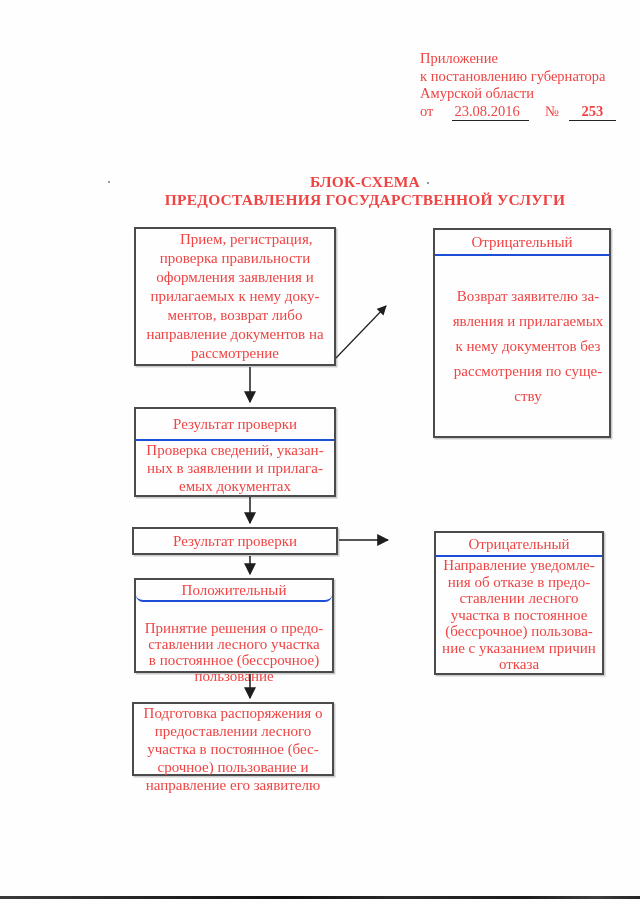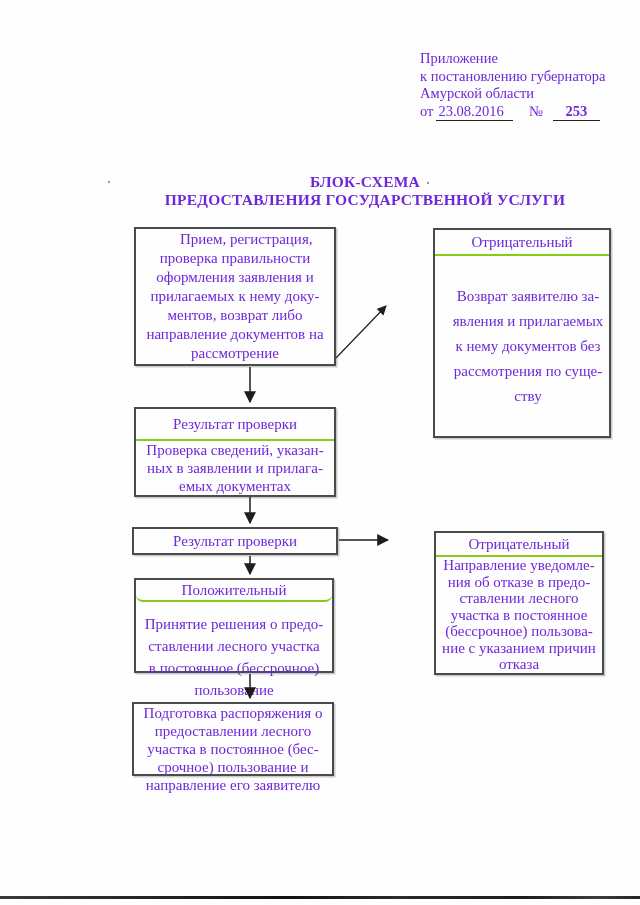--- a/index.html
+++ b/index.html
@@ -1,40 +1,40 @@
 <!DOCTYPE html>
 <html lang="ru"><head>
 <meta charset="utf-8">
 <style>
   html,body { margin:0; padding:0; background:#ffffff; }
   .page {
     position:relative; width:640px; height:905px; margin:0 auto;
-    background:#fefefe; color:#6d28d9; overflow:hidden;
+    background:#fefefe; color:#ef4444; overflow:hidden;
     font-family:"Liberation Serif","DejaVu Serif",serif;
   }
   
   .annotation { position:absolute; left:420px; top:50px; width:205px;
     font-size:14.5px; line-height:17.5px; }
   .ann-lines { white-space:pre-line; }
   .ann-line4 { margin-top:0; }
   .u { border-bottom:1.5px solid #222; padding-bottom:1px; }
-  .ann-date { margin-left:3px; padding:0 9px 1px 2px; }
+  .ann-date { margin-left:19px; padding:0 9px 1px 2px; }
   .ann-nosign { margin-left:16px; }
   .ann-num { margin-left:10px; padding:0 13px 1px 13px;font-weight:bold; }
 
   
   .doc-title { position:absolute; left:80px; top:173px; width:570px;
     text-align:center; font-weight:bold; font-size:15.5px; line-height:18px;
     letter-spacing:0.2px; white-space:pre-line; }
 
   
   .box { position:absolute; box-sizing:border-box; border:2px solid #4b4b4b;
     background:#fefefe; text-align:center; font-size:15px;
     box-shadow:1.5px 1.5px 0 rgba(110,110,110,0.35); }
-  .box-header { border-bottom:2px solid #84cc16; line-height:19px; }
+  .box-header { border-bottom:2px solid #1d4ed8; line-height:19px; }
   .box-body { white-space:pre-line; }
 
   .b-intake   { left:134px; top:227px; width:202px; height:139px; }
   .b-intake .box-body { line-height:19px; padding-top:1px;border-radius:29px; }
 
   .b-return   { left:433px; top:228px; width:178px; height:210px;
     display:flex; flex-direction:column; }
   .b-return .box-header { padding:3px 0 2px; }
   .b-return .box-body { flex:1; display:flex; align-items:center;
     justify-content:center; line-height:25px;padding-left:12px; }
@@ -45,21 +45,21 @@
 
   .b-result2  { left:132px; top:527px; width:206px; height:28px;
     display:flex; align-items:center; justify-content:center; }
 
   .b-refusal  { left:434px; top:531px; width:170px; height:144px; }
   .b-refusal .box-header { padding:2px 0 1px; }
   .b-refusal .box-body { line-height:16.5px; }
 
   .b-positive { left:134px; top:578px; width:200px; height:95px; }
   .b-positive .box-header { padding:1px 0 0;border-radius:7px; }
-  .b-positive .box-body { line-height:22px; padding-top:11px; }
+  .b-positive .box-body { line-height:16px; padding-top:18px; }
 
   .b-order    { left:132px; top:702px; width:202px; height:74px; }
   .b-order .box-body { line-height:18px; }
 
   
   .arrows { position:absolute; left:0; top:0; width:640px; height:905px;
     pointer-events:none; }
 
   
   .scan-line { position:absolute; left:0; top:896px; width:640px; height:3px;

